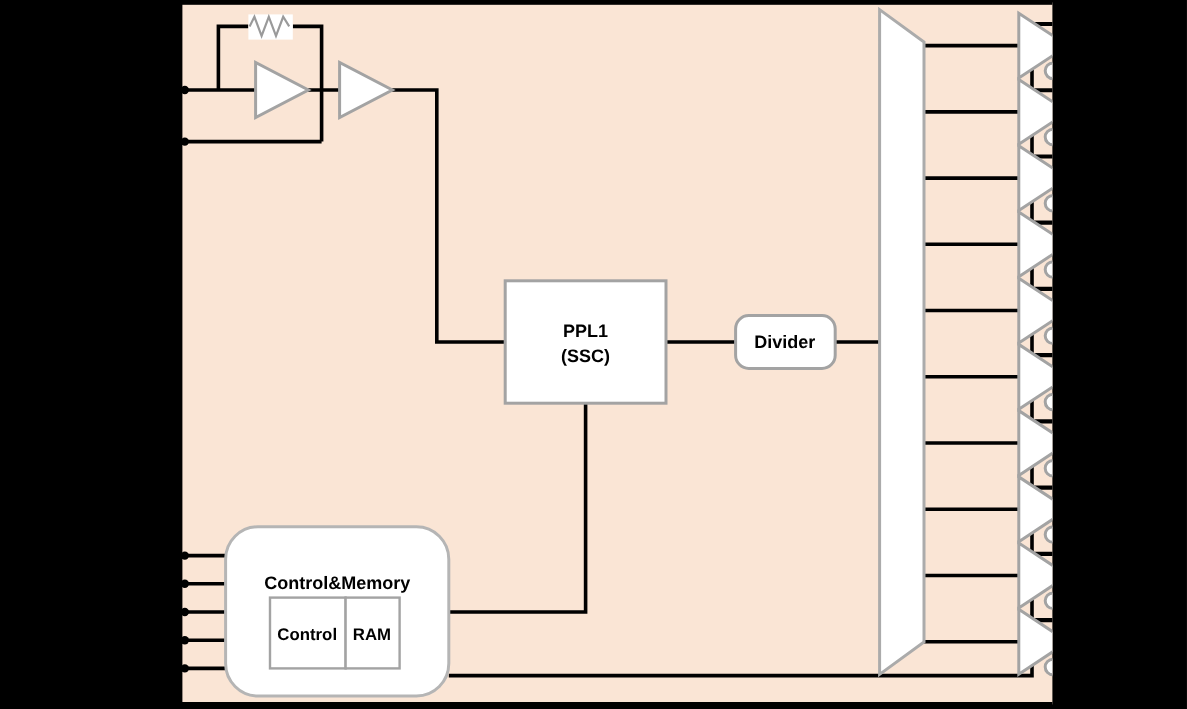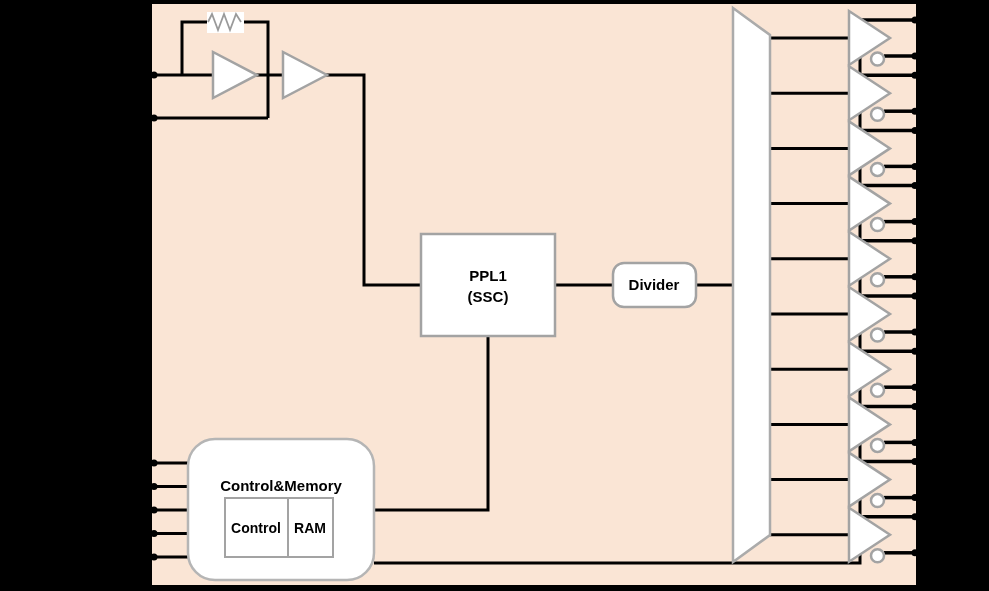--- a/index.html
+++ b/index.html
@@ -1,16 +1,16 @@
 <!DOCTYPE html>
 <html><head>
 <meta charset="utf-8">
 <style>
   html,body{margin:0;padding:0;background:#000;}
-  .stage{width:989px;height:591px;position:relative;overflow:hidden;}
+  .stage{width:877px;height:591px;position:relative;overflow:hidden;}
   svg{display:block;}
   text{font-family:"Liberation Sans","DejaVu Sans",sans-serif;font-weight:bold;fill:#000;}
 </style>
 </head>
 <body>
 
 <div class="stage">
 <svg width="989" height="591" viewBox="0 0 989 591">
 
   <rect x="0" y="0" width="989" height="591" fill="#000000"></rect>

